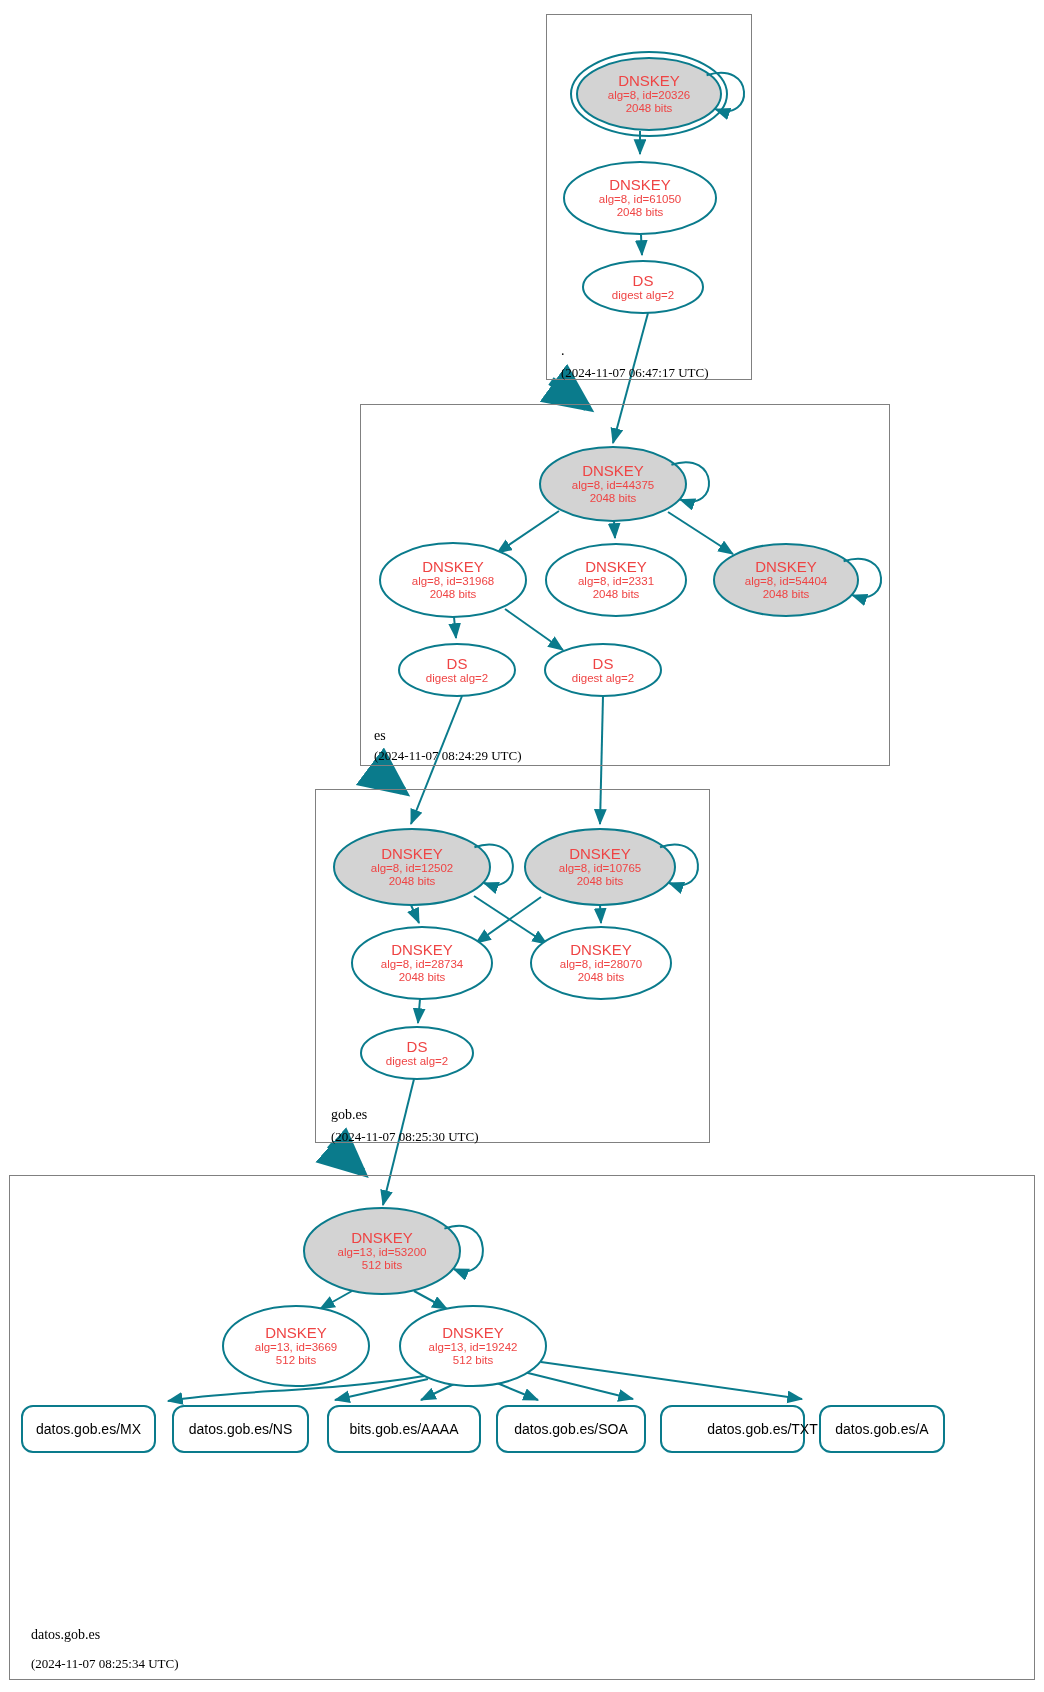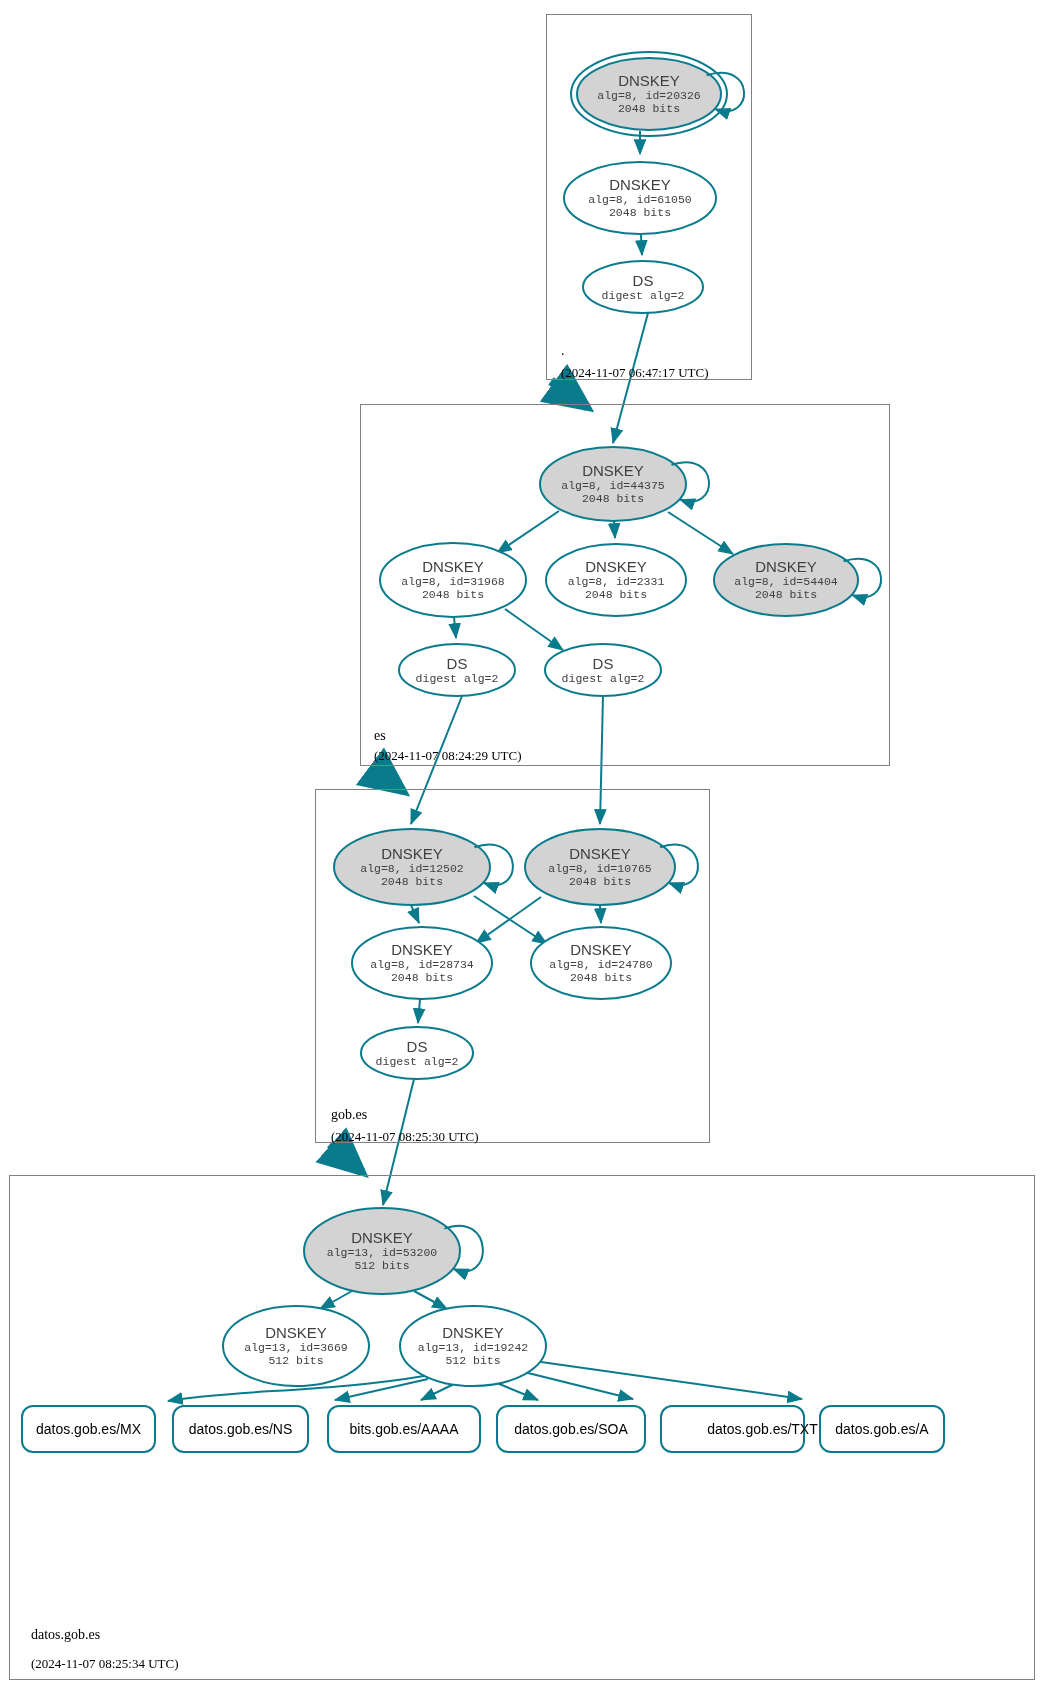--- a/index.html
+++ b/index.html
@@ -44,34 +44,34 @@
     left: 0;
     top: 0;
     width: 1044px;
     height: 1692px;
     pointer-events: none;
   }
   
   .node-label {
     position: absolute;
     text-align: center;
-    color: #404040;
+    color: #ef4444;
     white-space: nowrap;
     transform: translate(-50%, -50%);
     pointer-events: none;
   }
   .node-label .l1 {
     display: block;
     font-family: "Liberation Sans", sans-serif;
     font-size: 15px;
     line-height: 16px;
   }
   .node-label .l2, .node-label .l3 {
     display: block;
-    font-family: Liberation Mono, monospace;
+    font-family: Liberation Sans, sans-serif;
     font-size: 11.5px;
     line-height: 13px;
   }
   .ds-label .l1 {
     font-size: 15px;
   }
   .ds-label .l2 {
     font-size: 11.5px;
   }
   .rrset-label {
@@ -229,21 +229,21 @@
         <span class="l2">alg=8, id=10765</span>
         <span class="l3">2048 bits</span>
       </div>
       <div class="node-label" style="left: 422px; top: 963px;">
         <span class="l1">DNSKEY</span>
         <span class="l2">alg=8, id=28734</span>
         <span class="l3">2048 bits</span>
       </div>
       <div class="node-label" style="left: 601px; top: 963px;">
         <span class="l1">DNSKEY</span>
-        <span class="l2">alg=8, id=24780</span>
+        <span class="l2">alg=8, id=28070</span>
         <span class="l3">2048 bits</span>
       </div>
       <div class="node-label ds-label" style="left: 417px; top: 1053px;">
         <span class="l1">DS</span>
         <span class="l2">digest alg=2</span>
       </div>
       <div class="node-label" style="left: 382px; top: 1251px;">
         <span class="l1">DNSKEY</span>
         <span class="l2">alg=13, id=53200</span>
         <span class="l3">512 bits</span>

